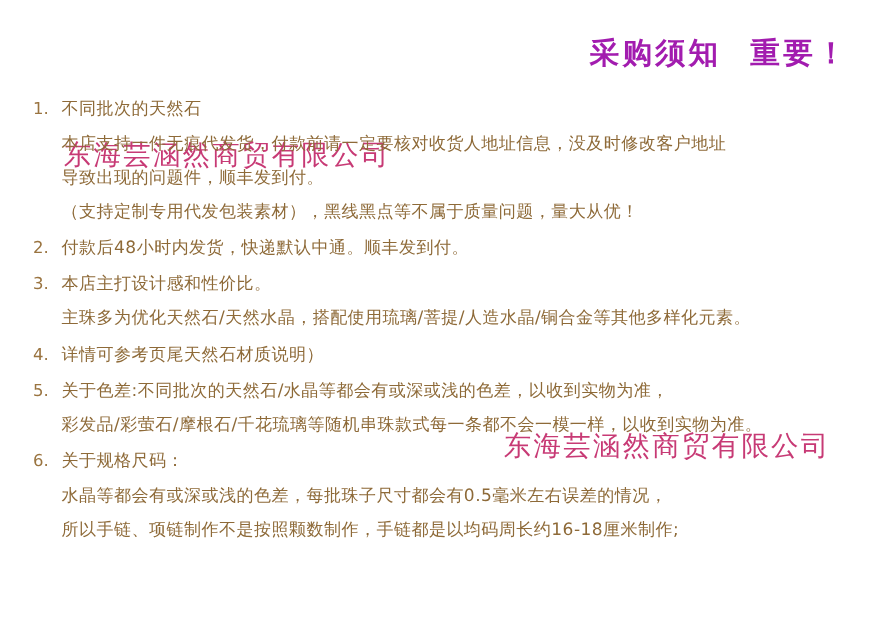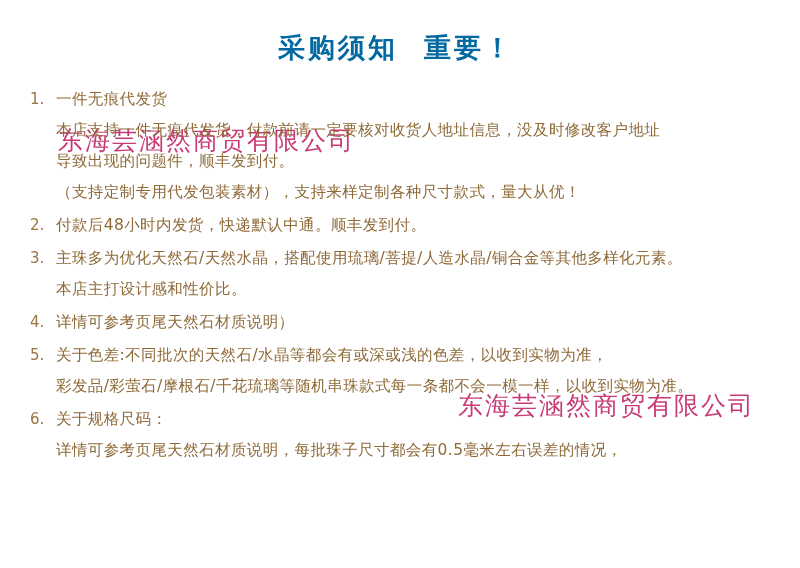--- a/index.html
+++ b/index.html
@@ -32,22 +32,22 @@
     white-space: nowrap;
     opacity: 0.85;
     pointer-events: none;
     font-family: "DejaVu Sans", "Liberation Sans", sans-serif;
     margin-left: 20px;
   }
   .wm1 { left: 38px; top: 124px; }
   .wm2 { left: 438px; top: 389px; }
 
   .title {
-    text-align: center;
-    color: #0369a1;
+    text-align: right;
+    color: #a21caf;
     font-size: 27px;
     font-weight: bold;
     letter-spacing: 3px;
     margin: 6px 0 18px 0;
     position: relative;
     z-index: 2;
   }
   .title .gap { display: inline-block; width: 26px; }
 
   .items {
@@ -89,39 +89,39 @@
 
   <div class="title">
     <span>采购须知</span><span class="gap"></span><span>重要！</span>
   </div>
 
   <div class="items">
 
     <div class="item">
       <div class="num">1.</div>
       <div class="lines">
-        <div class="line">一件无痕代发货</div>
+        <div class="line">不同批次的天然石</div>
         <div class="line">本店支持一件无痕代发货，付款前请一定要核对收货人地址信息，没及时修改客户地址</div>
         <div class="line">导致出现的问题件，顺丰发到付。</div>
-        <div class="line">（支持定制专用代发包装素材），支持来样定制各种尺寸款式，量大从优！</div>
+        <div class="line">（支持定制专用代发包装素材），黑线黑点等不属于质量问题，量大从优！</div>
       </div>
     </div>
 
     <div class="item">
       <div class="num">2.</div>
       <div class="lines">
         <div class="line">付款后48小时内发货，快递默认中通。顺丰发到付。</div>
       </div>
     </div>
 
     <div class="item">
       <div class="num">3.</div>
       <div class="lines">
+        <div class="line">本店主打设计感和性价比。</div>
         <div class="line">主珠多为优化天然石/天然水晶，搭配使用琉璃/菩提/人造水晶/铜合金等其他多样化元素。</div>
-        <div class="line">本店主打设计感和性价比。</div>
       </div>
     </div>
 
     <div class="item">
       <div class="num">4.</div>
       <div class="lines">
         <div class="line">详情可参考页尾天然石材质说明）</div>
       </div>
     </div>
 
@@ -130,18 +130,19 @@
       <div class="lines">
         <div class="line">关于色差:不同批次的天然石/水晶等都会有或深或浅的色差，以收到实物为准，</div>
         <div class="line">彩发品/彩萤石/摩根石/千花琉璃等随机串珠款式每一条都不会一模一样，以收到实物为准。</div>
       </div>
     </div>
 
     <div class="item">
       <div class="num">6.</div>
       <div class="lines">
         <div class="line">关于规格尺码：</div>
-        <div class="line">详情可参考页尾天然石材质说明，每批珠子尺寸都会有0.5毫米左右误差的情况，</div>
+        <div class="line">水晶等都会有或深或浅的色差，每批珠子尺寸都会有0.5毫米左右误差的情况，</div>
+        <div class="line">所以手链、项链制作不是按照颗数制作，手链都是以均码周长约16-18厘米制作;</div>
       </div>
     </div>
 
   </div>
 </div>
 
 </body></html>

